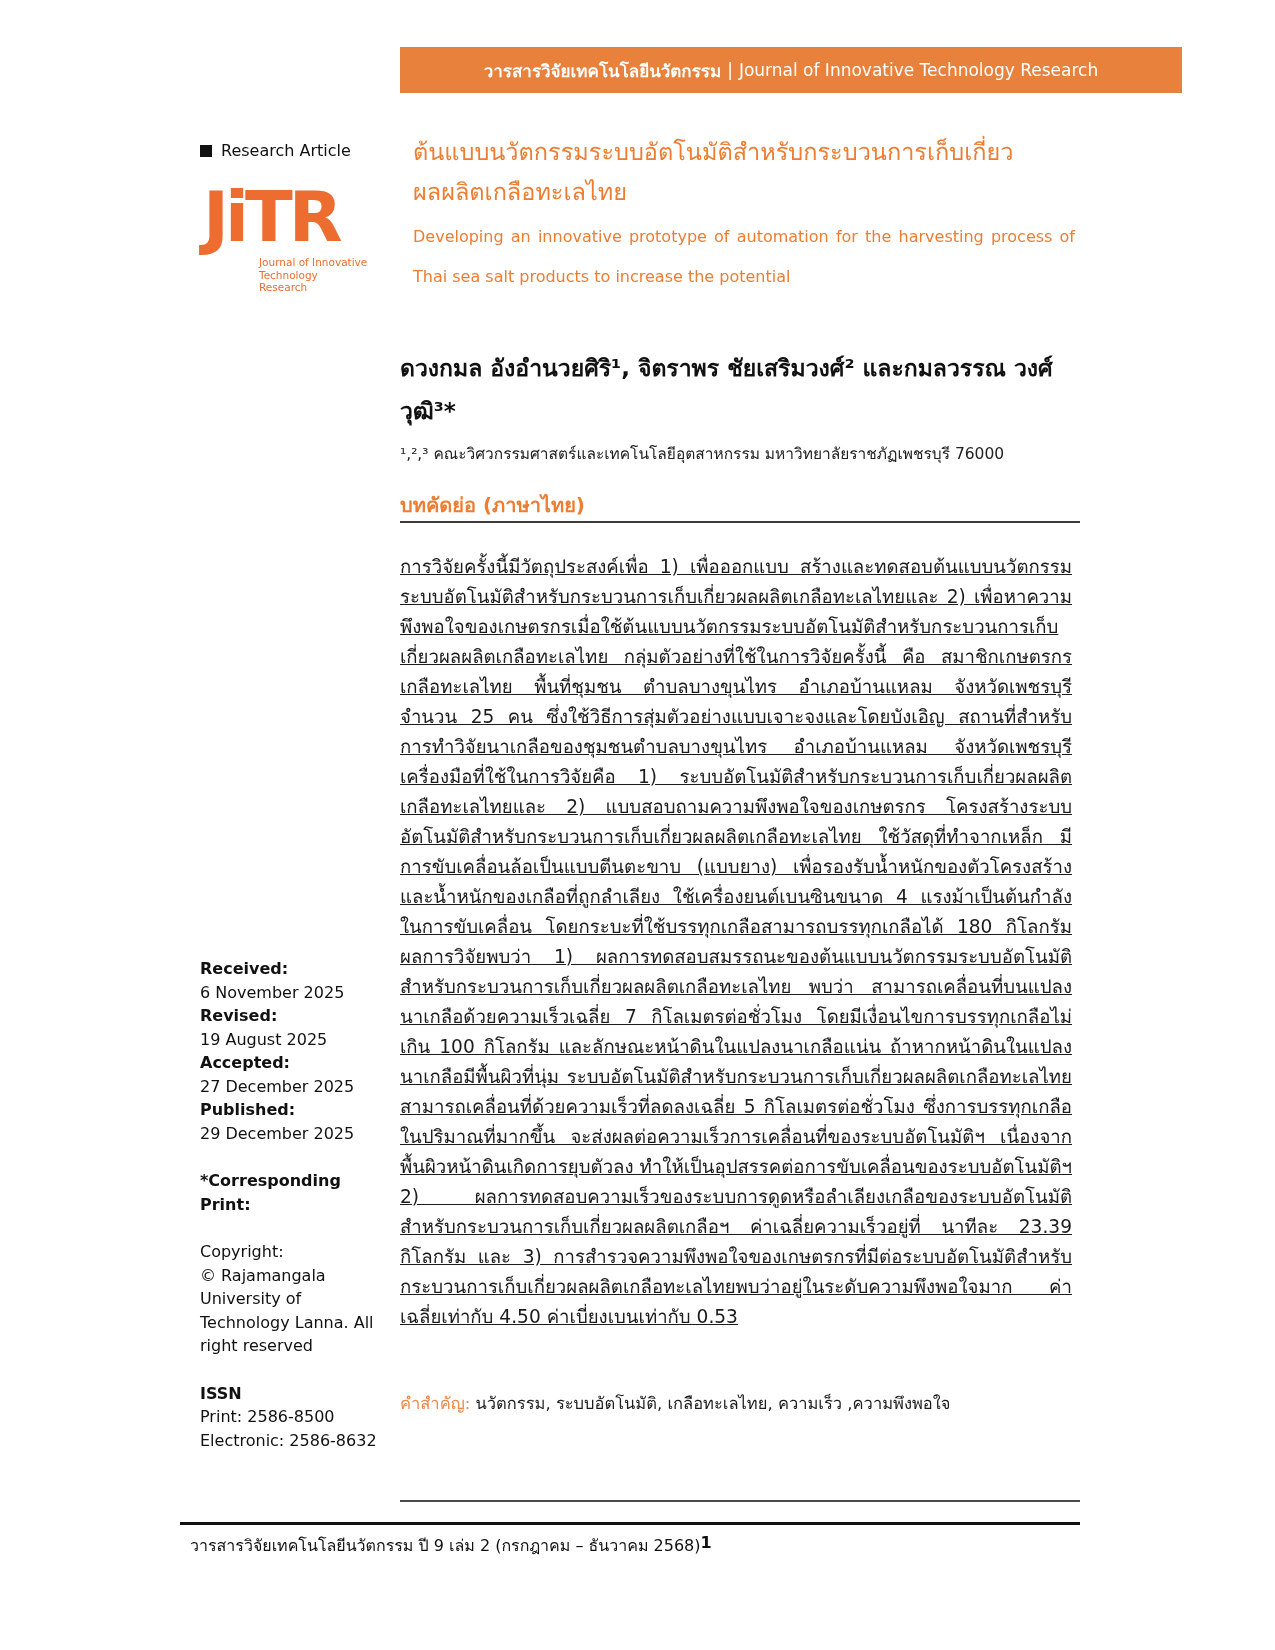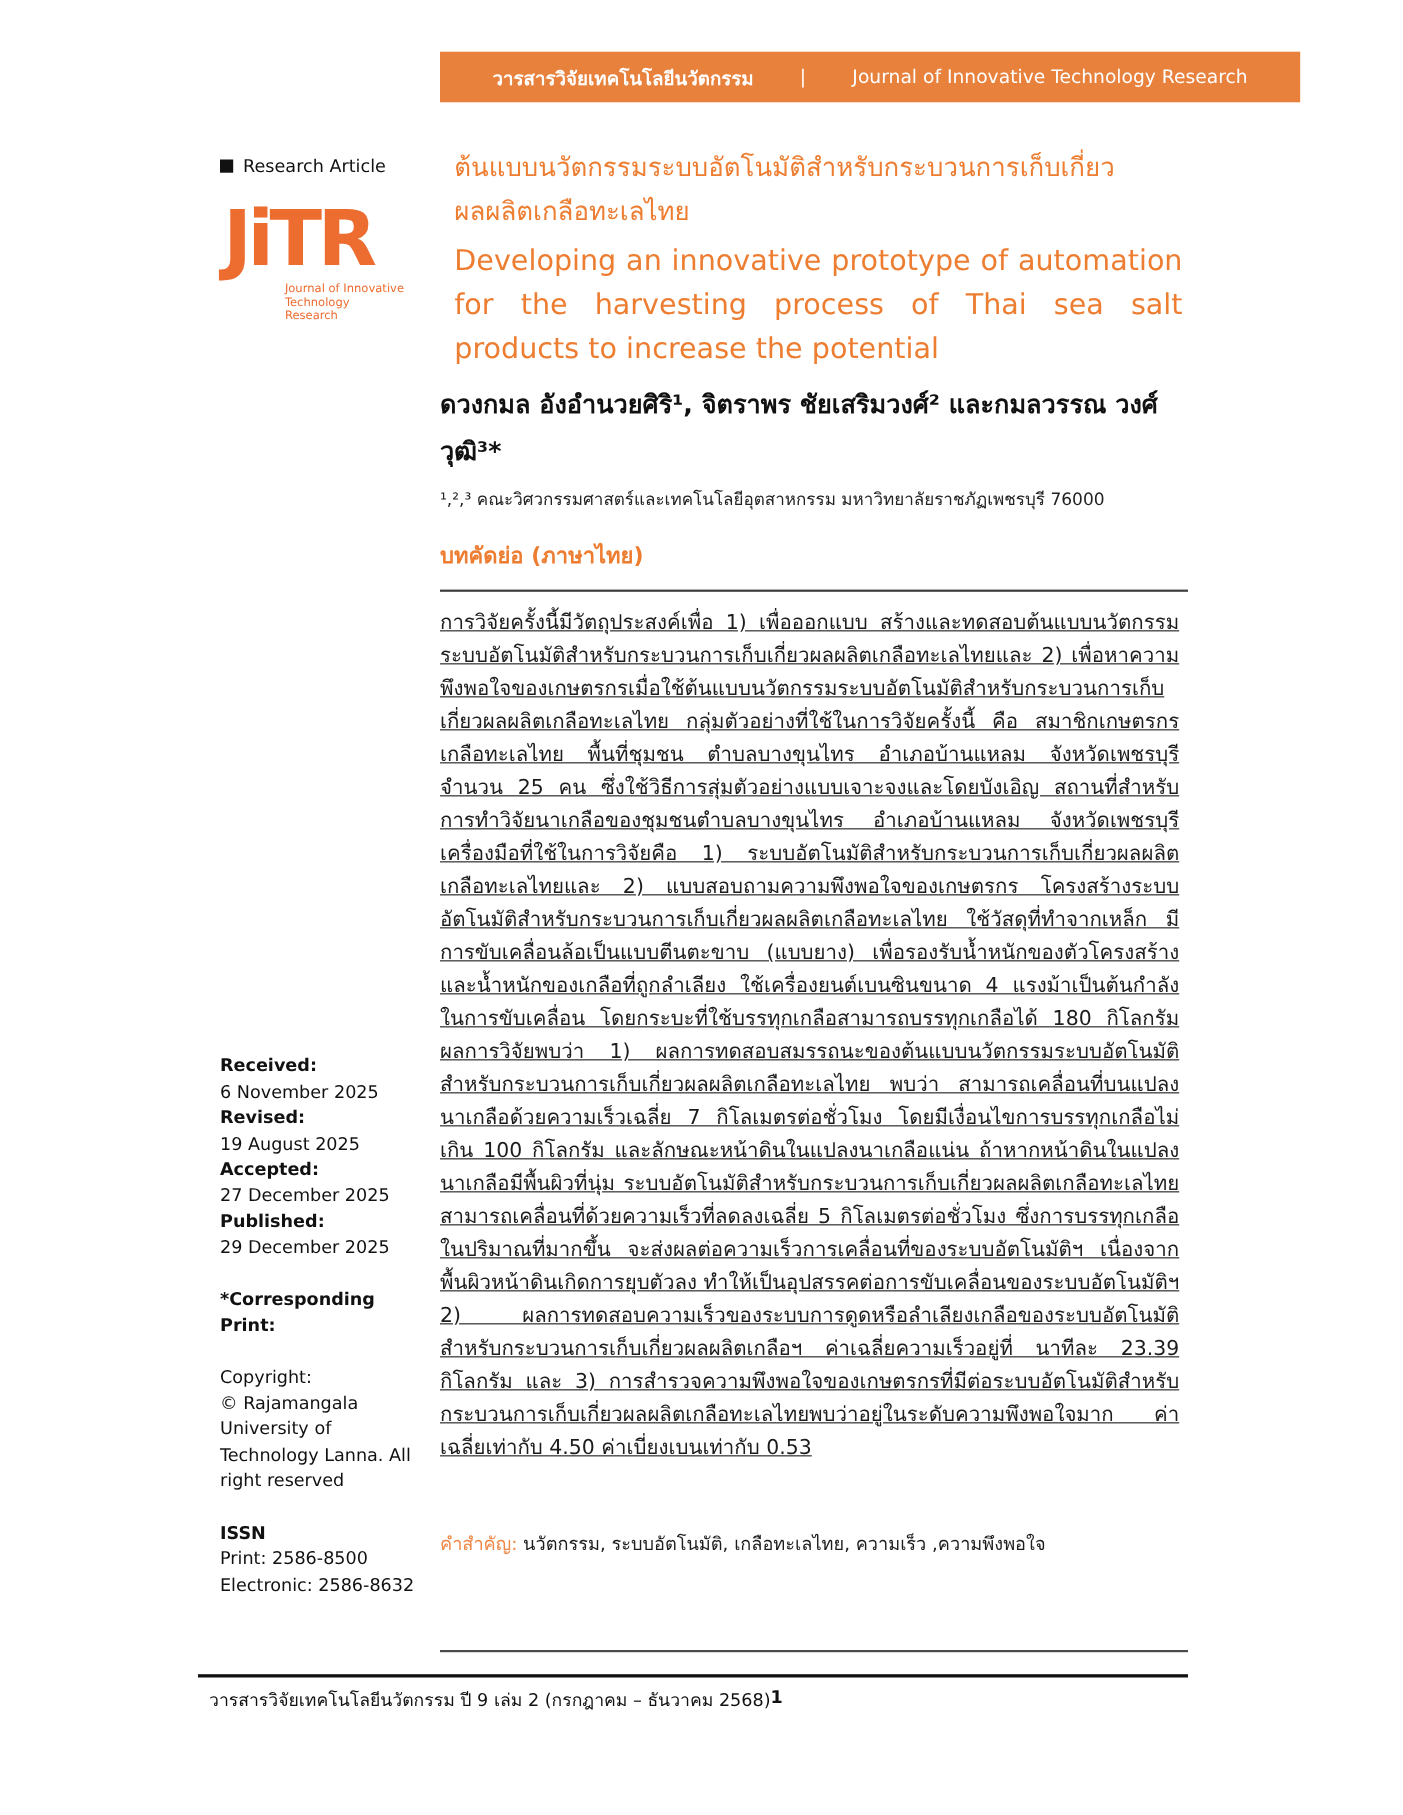--- a/index.html
+++ b/index.html
@@ -5,49 +5,49 @@
   html,body { margin:0; padding:0; background:#ffffff; }
   .page {
     position:relative; width:1275px; height:1650px; background:#ffffff;
     font-family:"DejaVu Sans","Liberation Sans",sans-serif; color:#1c1c1c; overflow:hidden;
   }
 
   
   .header-bar {
     position:absolute; left:400px; top:47px; width:782px; height:46px;
     background:#E8813C; color:#ffffff; display:flex; align-items:center; justify-content:center;
-    font-size:17px; white-space:nowrap;gap:36px;
+    font-size:17px; white-space:nowrap;
   }
   .header-bar .th { font-weight:bold; }
   .header-bar .sep { padding:0 6px; font-weight:normal; }
 
   
   .research-article { position:absolute; left:200px; top:141px; font-size:16px; color:#111; display:flex; align-items:center; }
   .sq { display:inline-block; width:12px; height:12px; background:#111; margin-right:9px; }
 
   .logo { position:absolute; left:203px; top:182px; width:165px; height:130px; color:#ED6C2F; }
   .logo-acronym { font-size:70px; font-weight:bold; letter-spacing:-4px; line-height:1; display:block; }
   .logo-sub { position:absolute; left:56px; top:74px; font-size:10.5px; line-height:1.2; color:#ED6C2F; }
 
   .side-meta { position:absolute; left:200px; top:957px; width:182px; font-size:16px; line-height:23.5px; color:#111; }
   .side-meta .b { font-weight:bold; }
   .side-meta .gap { height:24px; }
   .email { word-break:break-all; }
 
   
   .titles { position:absolute; left:413px; top:132px; width:662px; color:#ED7D31; font-weight:normal; }
   .title-th { font-size:23.5px; line-height:40px; margin:0 0 0 0; }
-  .title-en { font-size:26px; line-height:40px; margin:5px 0 0 0; text-align:justify; }
+  .title-en { font-size:16px; line-height:40px; margin:5px 0 0 0; text-align:justify; }
 
   .authors { position:absolute; left:400px; top:347px; width:662px; font-weight:bold; font-size:23px; line-height:43px; color:#111; }
   .affiliation { position:absolute; left:400px; top:441px; width:662px; font-size:15.5px; color:#222; }
 
   .abstract-head {
     position:absolute; left:400px; top:489px; width:680px;
-    color:#ED7D31; font-weight:bold; font-size:20px; padding-bottom:15px;
+    color:#ED7D31; font-weight:bold; font-size:20px; 
     border-bottom:2px solid #3c3c3c;
   }
   .abstract-body {
     position:absolute; left:400px; top:552px; width:672px;
     font-size:18.6px; line-height:30px; text-align:justify; color:#1c1c1c;text-decoration:underline;
   }
   .keywords { position:absolute; left:400px; top:1390px; width:672px; font-size:16.5px; color:#1c1c1c; }
   .kw-label { color:#EE8747; }
   .abstract-rule { position:absolute; left:400px; top:1500px; width:680px; border-top:2px solid #4a4a4a; }
 

